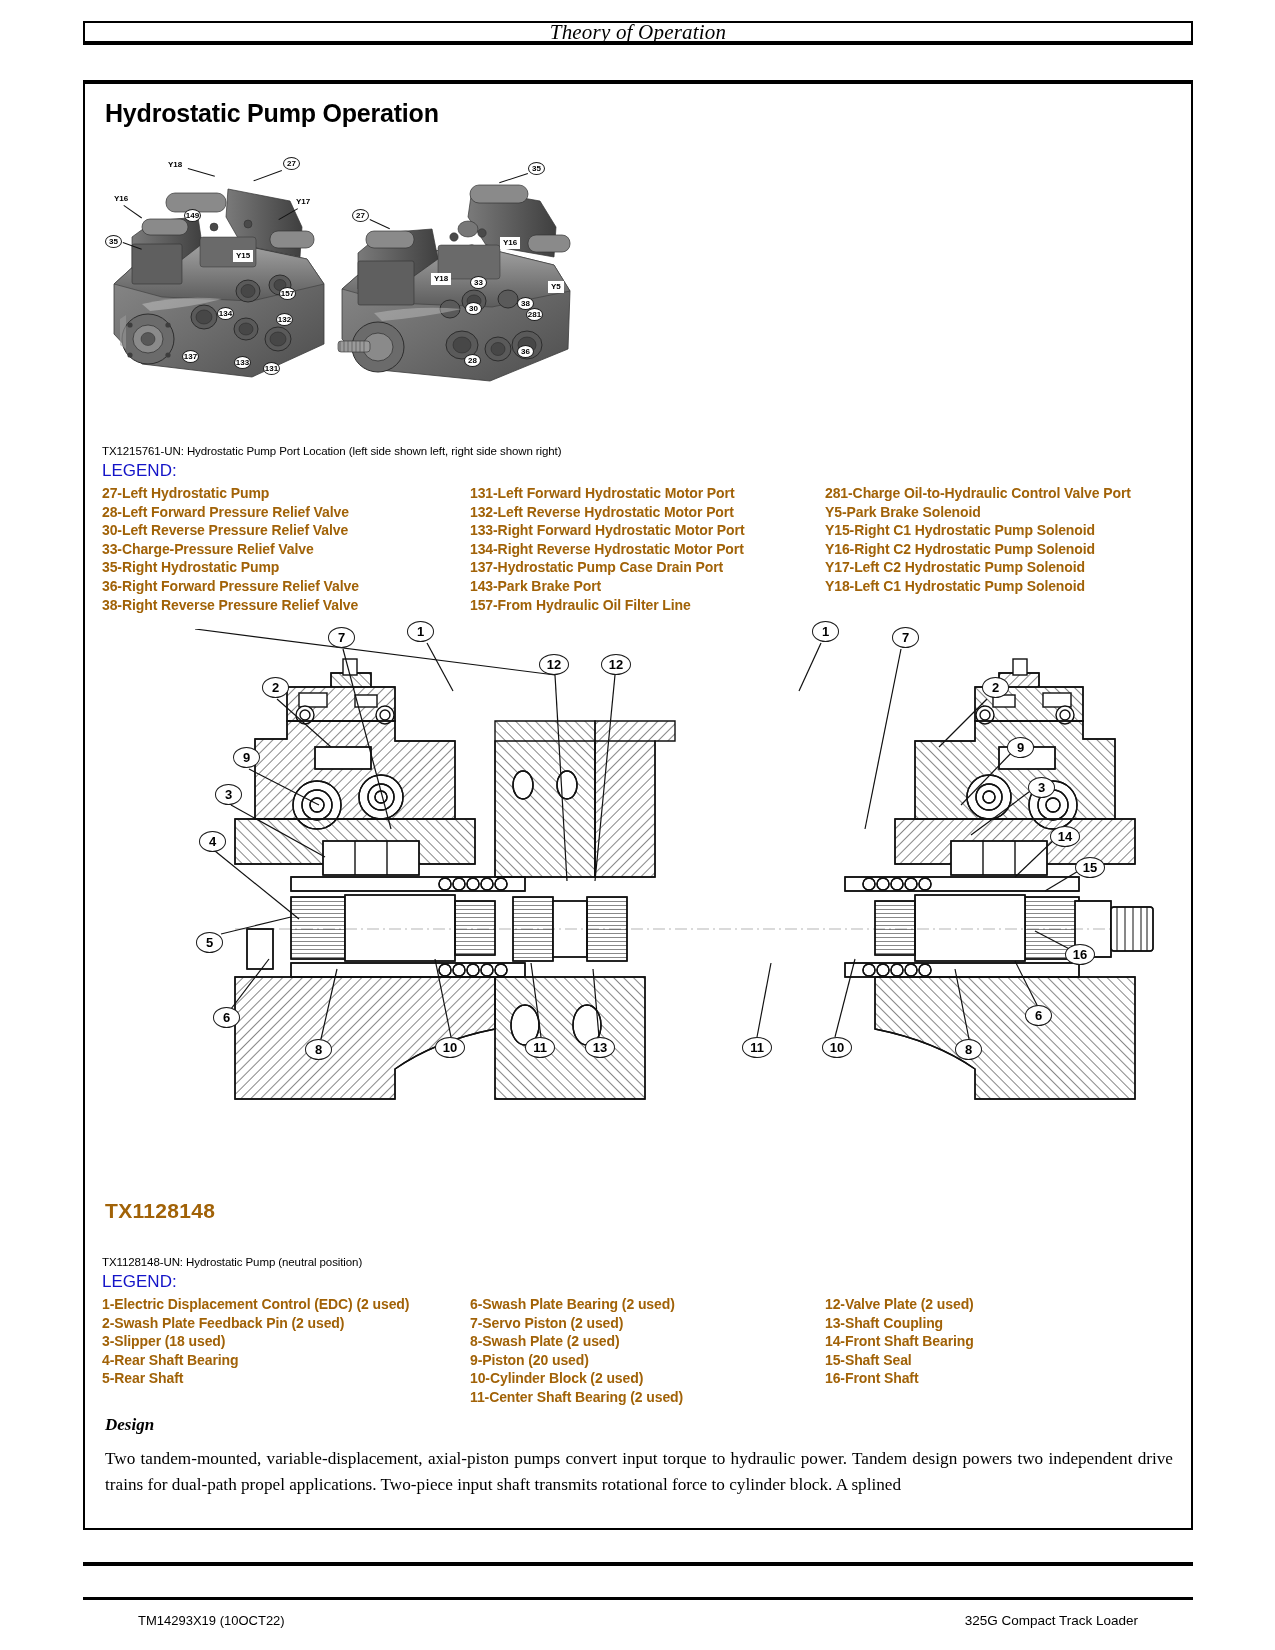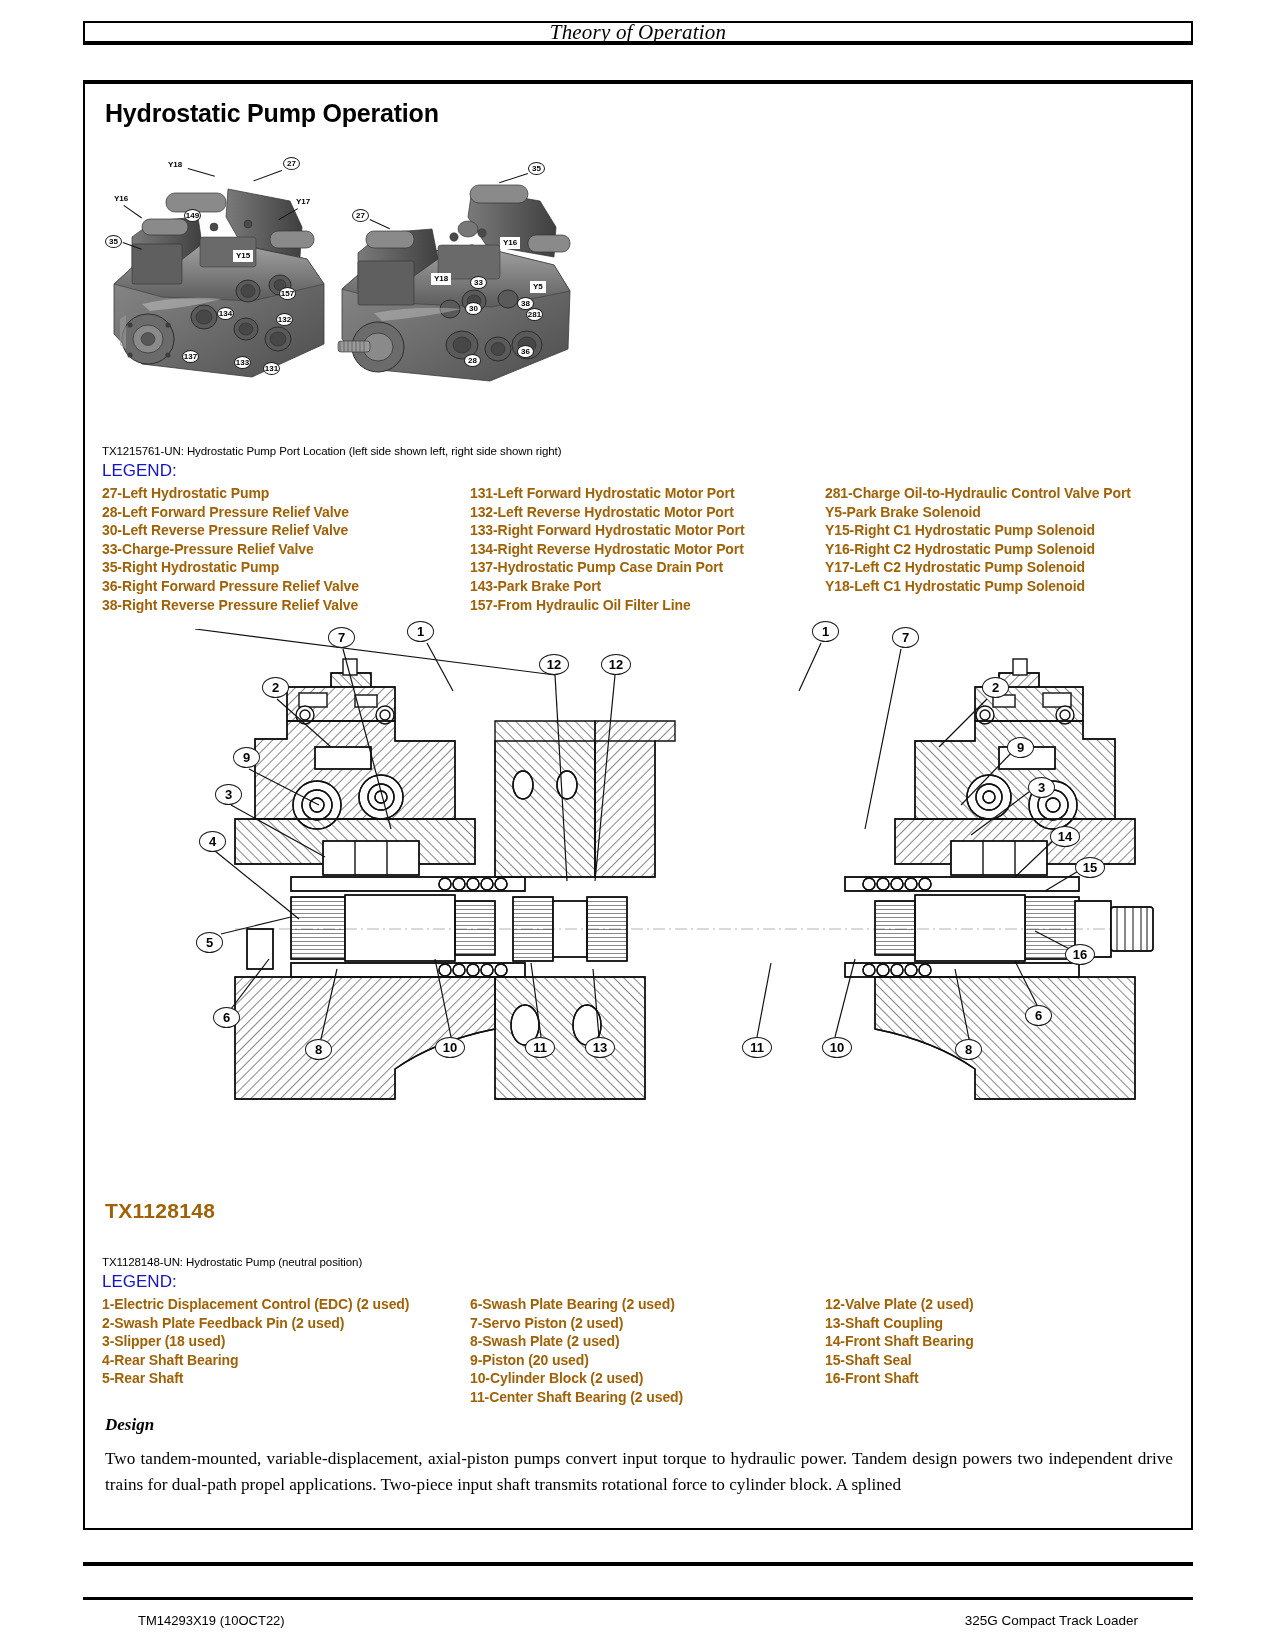--- a/index.html
+++ b/index.html
@@ -348,21 +348,21 @@
       </svg>
 
       <div class="callout circled" style="left:426px; top:13px;">35</div>
       <div class="lead-line" style="left:426px; top:25px; width:30px; transform:rotate(162deg);"></div>
 
       <div class="callout circled" style="left:250px; top:60px;">27</div>
       <div class="lead-line" style="left:268px; top:70px; width:22px; transform:rotate(25deg);"></div>
 
       <div class="callout boxed" style="left:398px; top:88px;">Y16</div>
       <div class="callout boxed" style="left:329px; top:124px;">Y18</div>
-      <div class="callout boxed" style="left:428px; top:132px;">Y5</div>
+      <div class="callout boxed" style="left:446px; top:132px;">Y5</div>
       <div class="callout circled" style="left:368px; top:127px;">33</div>
       <div class="callout circled" style="left:363px; top:153px;">30</div>
       <div class="callout circled" style="left:415px; top:148px;">38</div>
       <div class="callout circled" style="left:424px; top:159px;">281</div>
       <div class="callout circled" style="left:362px; top:205px;">28</div>
       <div class="callout circled" style="left:415px; top:196px;">36</div>
     </div>
 
     <div class="fig-caption" style="left:17px; top:361px;">TX1215761-UN: Hydrostatic Pump Port Location (left side shown left, right side shown right)</div>
     <div class="legend-label" style="left:17px; top:377px;">LEGEND:</div>

